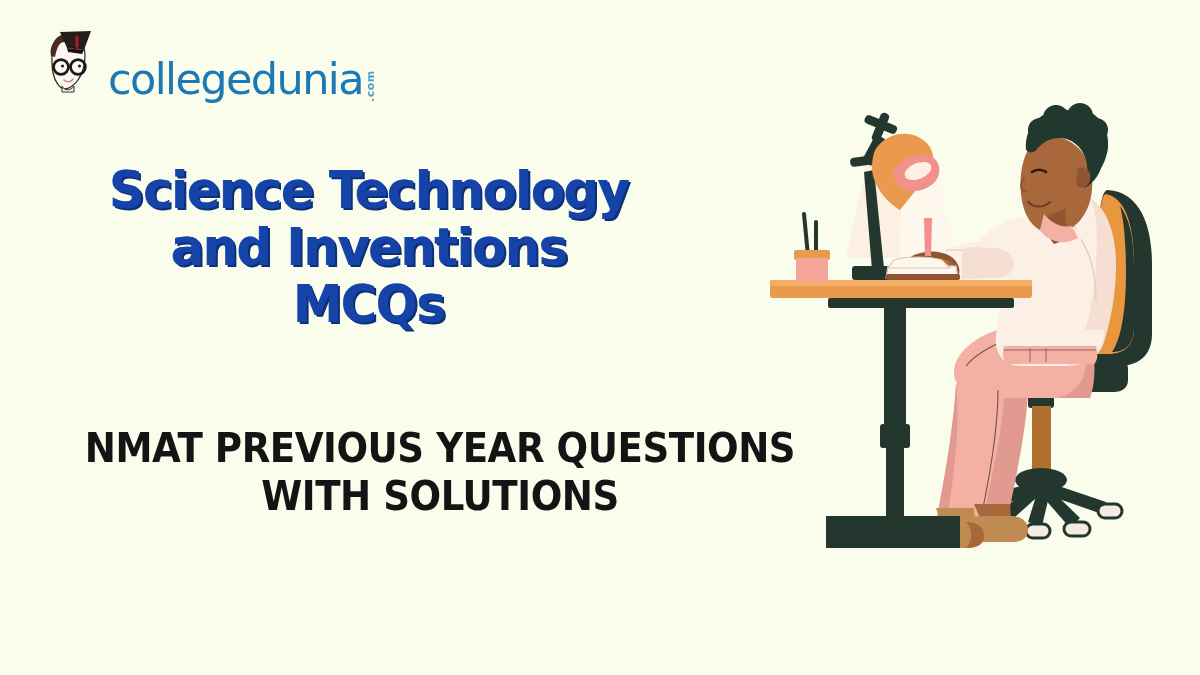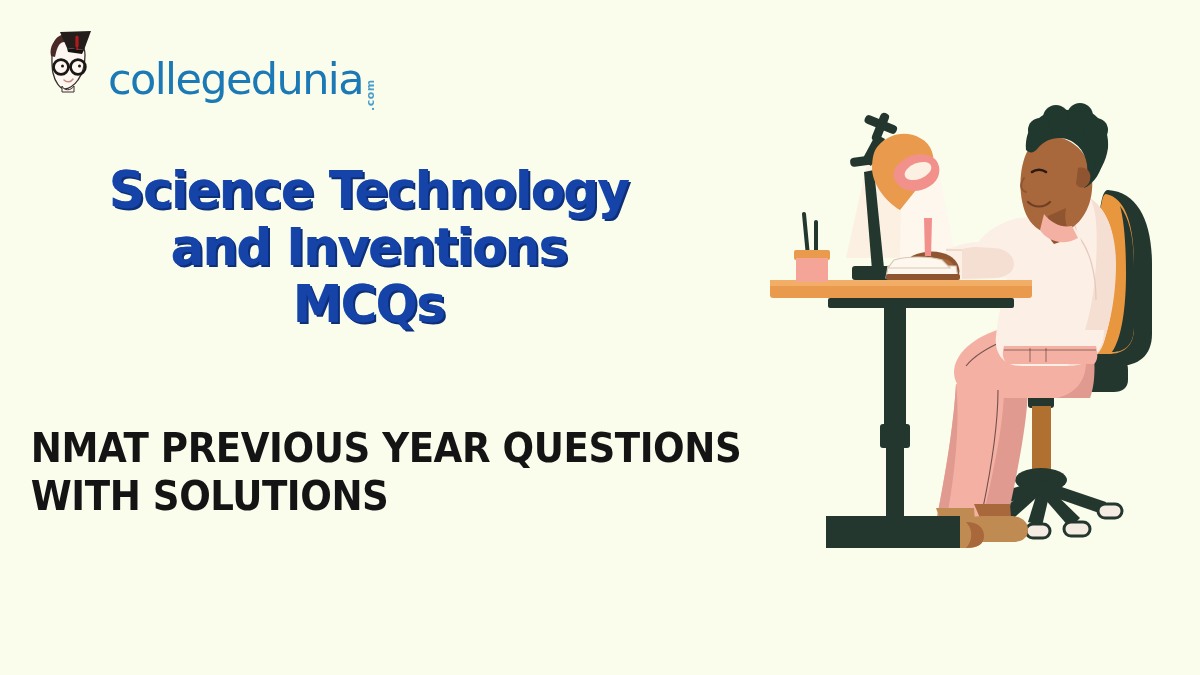--- a/index.html
+++ b/index.html
@@ -12,21 +12,21 @@
   }
 
   
   .logo-bar{
     position:absolute;
     left:38px; top:26px;
     display:flex; align-items:center; gap:8px;
   }
   .logo-mascot{ width:62px; height:68px; display:block; }
   .logo-wordmark{
-    display:flex; align-items:flex-end;margin-top:28px;
+    display:flex; align-items:flex-start;margin-top:28px;
   }
   .logo-text{
     font-family:"DejaVu Sans", sans-serif;
     font-size:43px;
     font-weight:400;
     letter-spacing:-1.6px;
     color:#1b7ab5;
     line-height:1;
     position:relative;
     top:4px;
@@ -62,21 +62,21 @@
     text-shadow: 2px 2px 0 #0d2f78, -0.5px -0.5px 0 #2a5fc0;
     transform: scaleX(0.97);
     white-space:nowrap;
   }
 
   
   .subtitle{
     position:absolute;
     left:0; top:424px;
     width:880px;
-    text-align:left;
+    text-align:center;
   }
   .subtitle-line{
     font-family:"DejaVu Sans", sans-serif;
     font-size:40px;
     font-weight:700;
     color:#141414;
     letter-spacing:-0.5px;
     line-height:1.2;
     transform: scaleX(0.93);
     white-space:nowrap;

